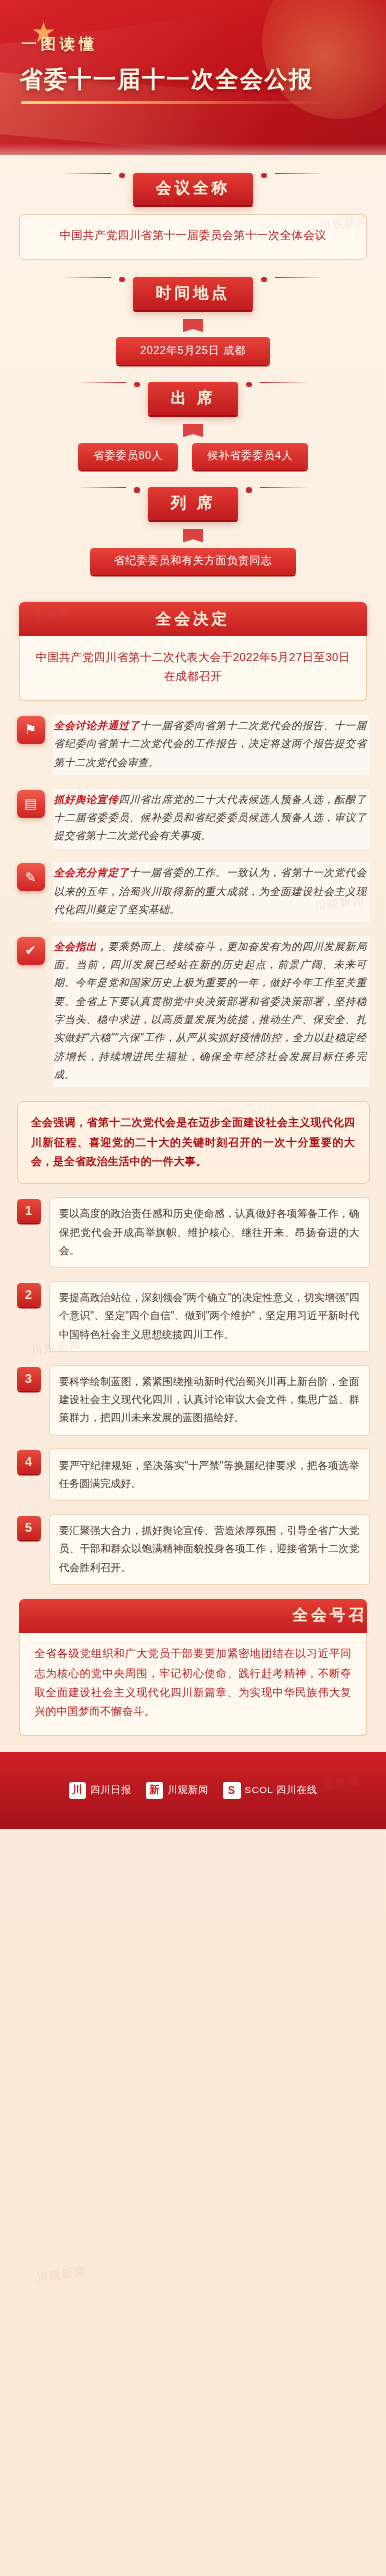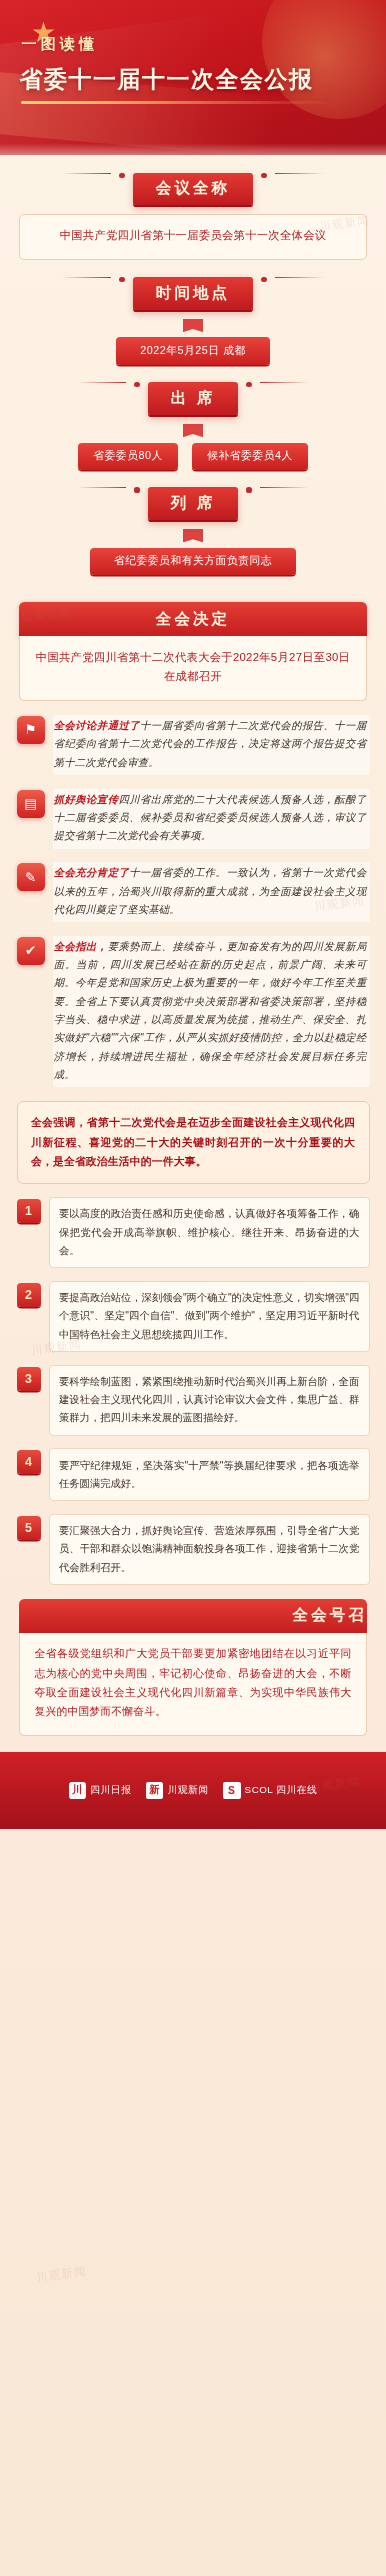--- a/index.html
+++ b/index.html
@@ -475,21 +475,21 @@
   </div>
   <div class="num-item">
     <div class="num-badge">5</div>
     <div class="num-text">
       <p>要汇聚强大合力，抓好舆论宣传、营造浓厚氛围，引导全省广大党员、干部和群众以饱满精神面貌投身各项工作，迎接省第十二次党代会胜利召开。</p>
     </div>
   </div>
 
   <div class="call-banner">全会号召</div>
   <div class="call-body">
-    <p>全省各级党组织和广大党员干部要更加紧密地团结在以习近平同志为核心的党中央周围，牢记初心使命、昂扬奋进的大会，不断夺取全面建设社会主义现代化四川新篇章、为实现中华民族伟大复兴的中国梦而不懈奋斗。</p>
+    <p>全省各级党组织和广大党员干部要更加紧密地团结在以习近平同志为核心的党中央周围，牢记初心使命、践行赶考精神，不断夺取全面建设社会主义现代化四川新篇章、为实现中华民族伟大复兴的中国梦而不懈奋斗。</p>
   </div>
 
   <div class="footer">
     <div class="logo">
       <div class="mark">川</div>
       <span>四川日报</span>
     </div>
     <div class="logo">
       <div class="mark sq">新</div>
       <span>川观新闻</span>

